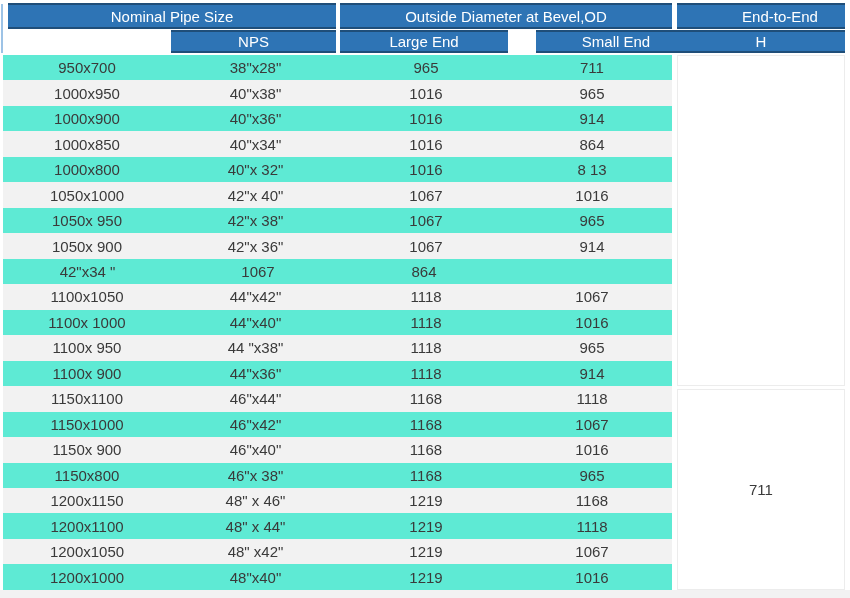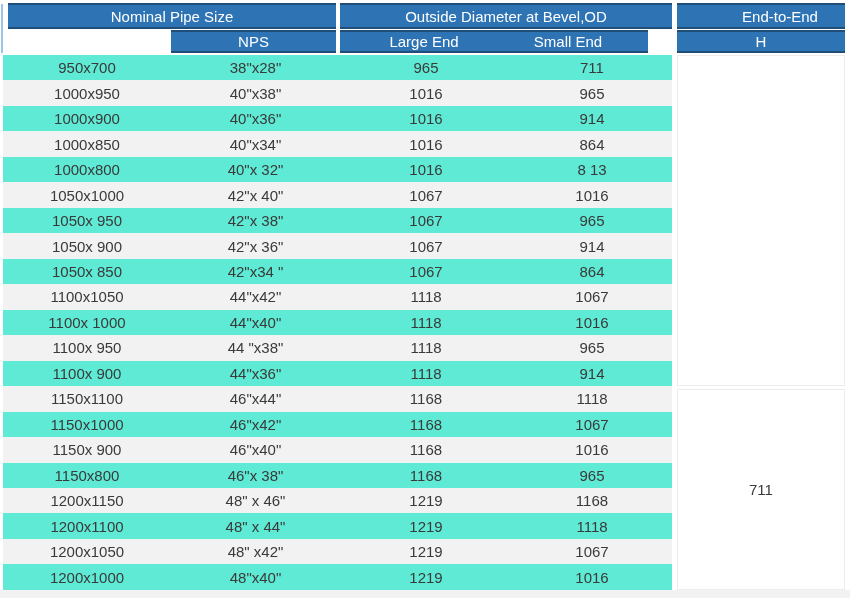--- a/index.html
+++ b/index.html
@@ -23,21 +23,21 @@
     white-space:nowrap;
   }
   .r1{top:3px;height:26px;}
   .r2{top:30px;height:23px;}
   .gh-nominal{left:8px;width:328px;}
   .gh-outside{left:340px;width:332px;text-align:center;}
   .gh-end{left:677px;width:168px;padding-left:38px;}
   .ch-dn{left:8px;width:160px;}
   .ch-nps{left:171px;width:165px;}
   .ch-large{left:340px;width:168px;}
-  .ch-small{left:488px;width:160px;text-align:right;}
+  .ch-small{left:536px;width:160px;text-align:right;}
   .ch-h{left:677px;width:168px;}
   .left-accent{
     position:absolute;left:1px;top:4px;width:2px;height:49px;
     background:#9DC3E6;
   }
   
   .tbody{
     position:absolute;left:3px;top:55px;width:669px;height:535px;
     display:flex;flex-direction:column;
   }
@@ -127,21 +127,20 @@
         <div class="tcell c2">1067</div>
         <div class="tcell c3">965</div>
       </div>
       <div class="trow">
         <div class="tcell c0">1050x 900</div>
         <div class="tcell c1">42"x 36"</div>
         <div class="tcell c2">1067</div>
         <div class="tcell c3">914</div>
       </div>
       <div class="trow">
-        <div class="tcell c0">1050x 850</div>
         <div class="tcell c1">42"x34 "</div>
         <div class="tcell c2">1067</div>
         <div class="tcell c3">864</div>
       </div>
       <div class="trow">
         <div class="tcell c0">1100x1050</div>
         <div class="tcell c1">44"x42"</div>
         <div class="tcell c2">1118</div>
         <div class="tcell c3">1067</div>
       </div>

